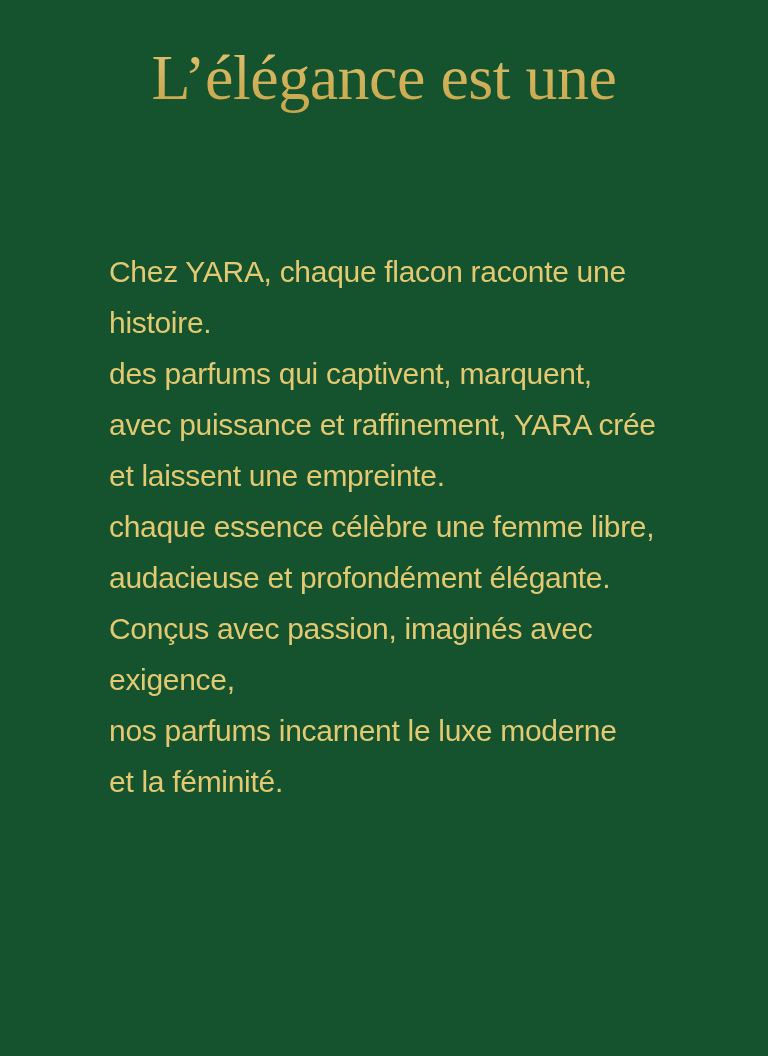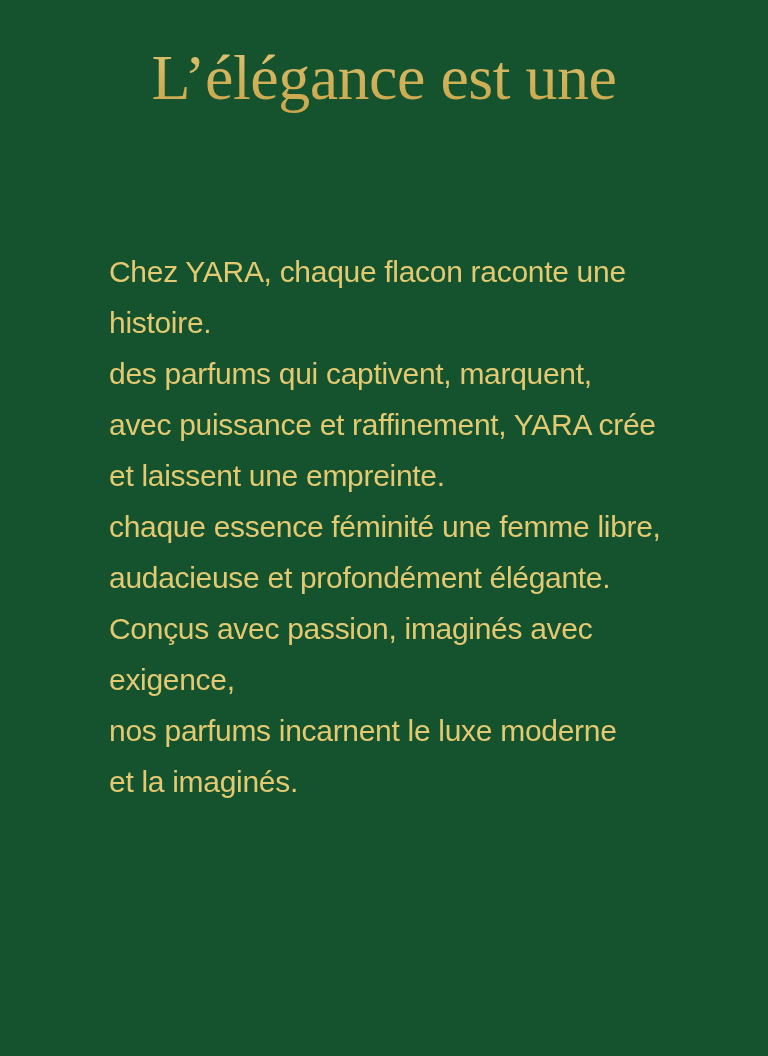--- a/index.html
+++ b/index.html
@@ -65,20 +65,20 @@
   <h1 class="title">
     <span>L’élégance est une</span>
   </h1>
 
   <div class="body-text">
     <span>Chez YARA, chaque flacon raconte une</span>
     <span>histoire.</span>
     <span>des parfums qui captivent, marquent,</span>
     <span>avec puissance et raffinement, YARA crée</span>
     <span>et laissent une empreinte.</span>
-    <span>chaque essence féminité une femme libre,</span>
+    <span>chaque essence célèbre une femme libre,</span>
     <span>audacieuse et profondément élégante.</span>
     <span>Conçus avec passion, imaginés avec</span>
     <span>exigence,</span>
     <span>nos parfums incarnent le luxe moderne</span>
-    <span>et la imaginés.</span>
+    <span>et la féminité.</span>
   </div>
 </div>
 
 </body></html>

